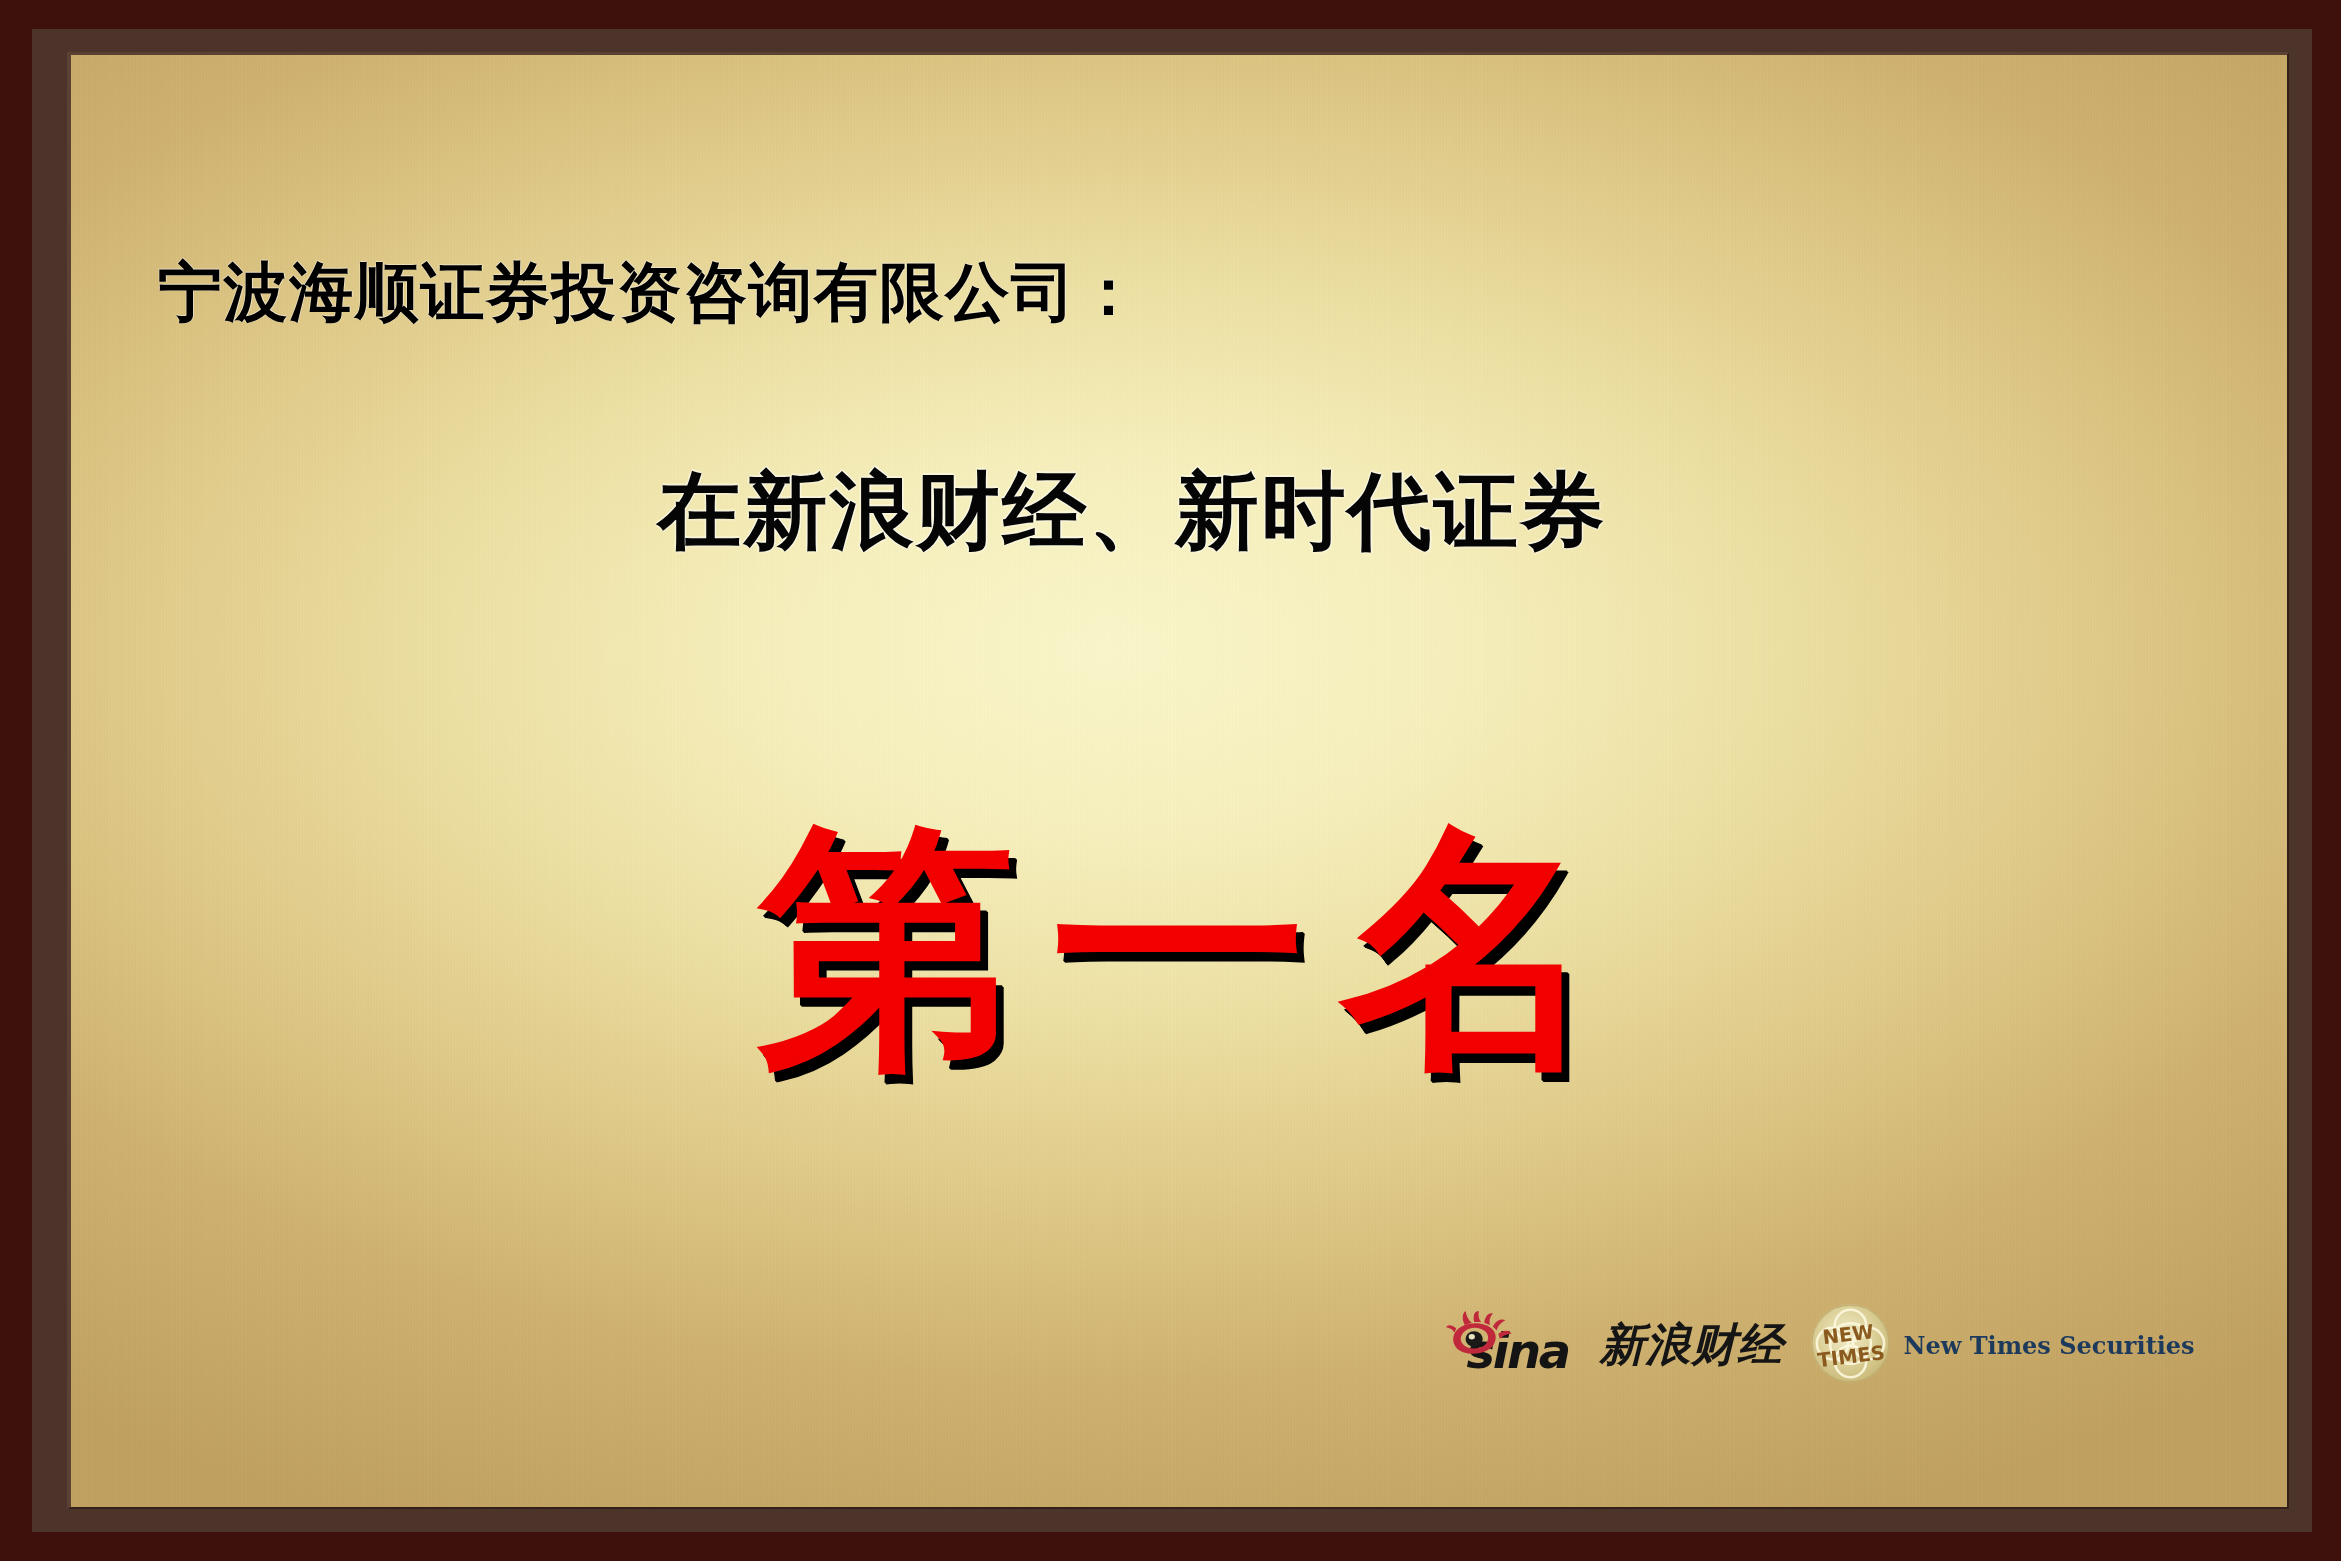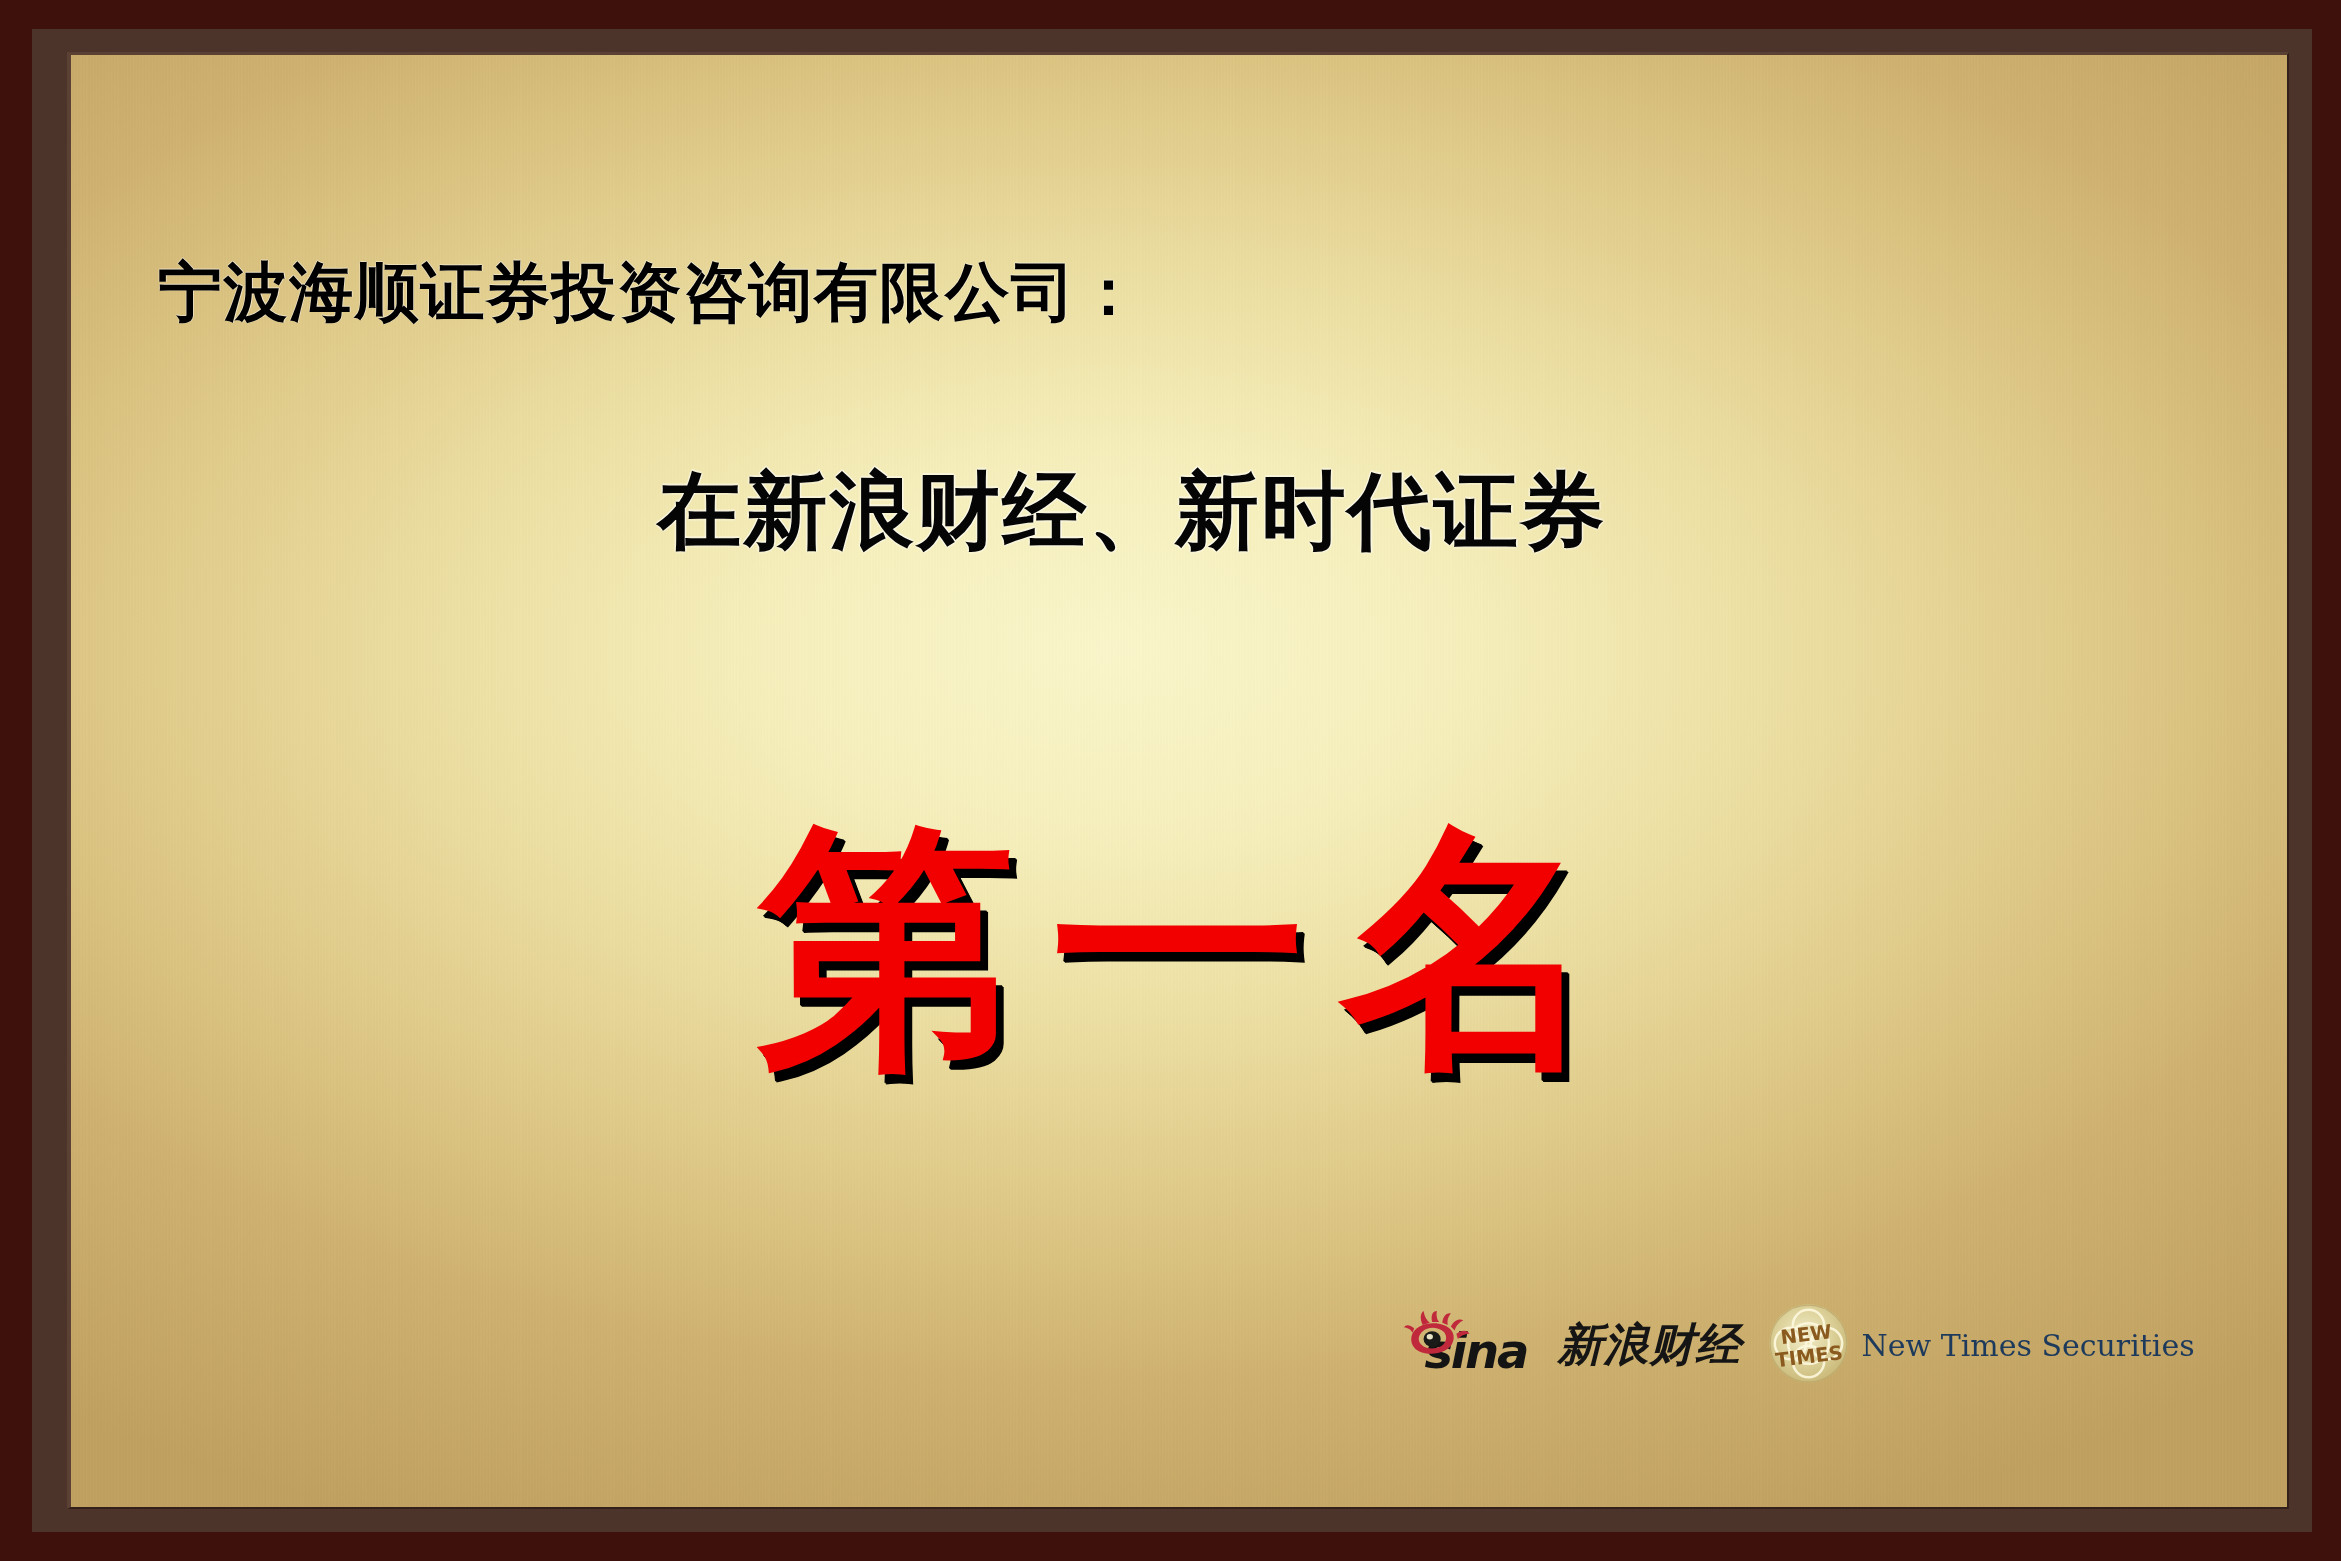--- a/index.html
+++ b/index.html
@@ -187,22 +187,22 @@
   #nt-text { line-height: 1; }
   #nt-cn {
     font-size: 44px;
     font-weight: 500;
     color: #1D3A5C;
     letter-spacing: 3.9px;
     white-space: nowrap;
   }
   #nt-en {
     font-family: "DejaVu Serif", "Liberation Serif", serif;
-    font-size: 30px;
-    font-weight: 400;
+    font-size: 24px;
+    font-weight: 700;
     color: #1D3A5C;
     letter-spacing: 0px;
     margin-top: 6.2px;
     white-space: nowrap;
   }
 
   
   #date {
     right: 94px;
     top: 1374px;

